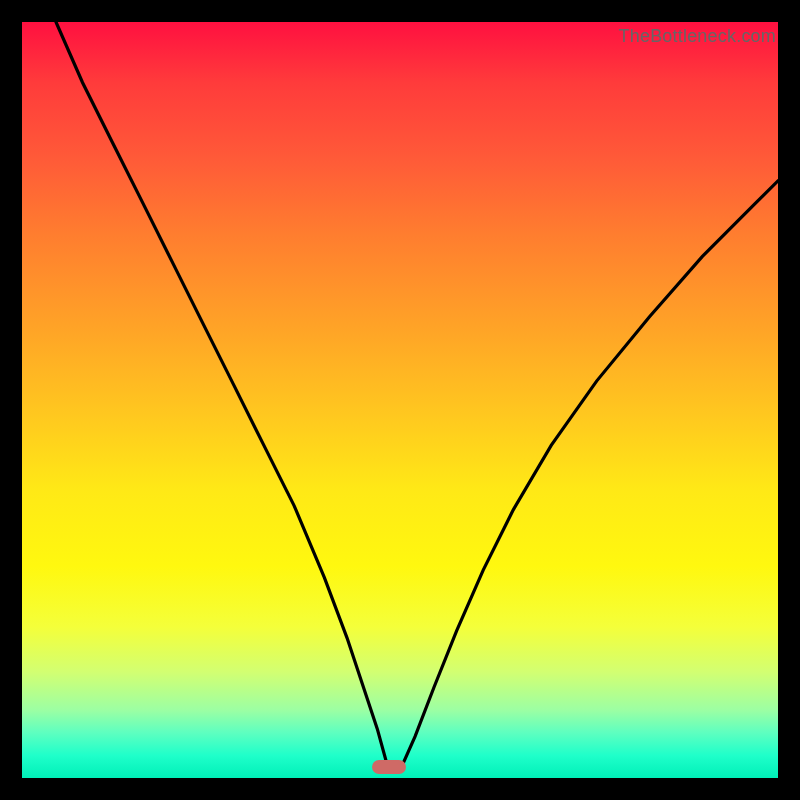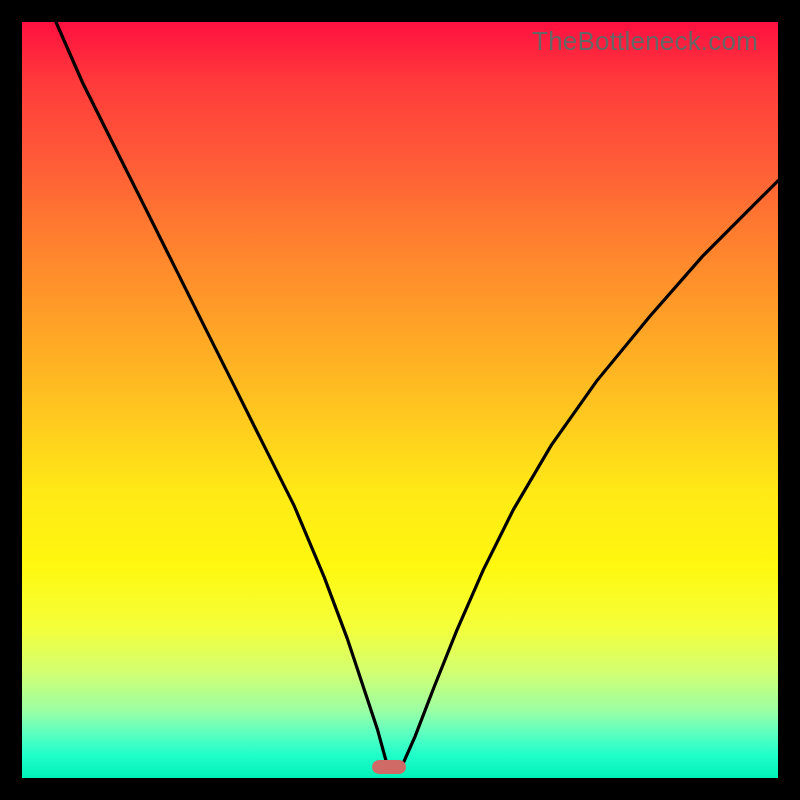--- a/index.html
+++ b/index.html
@@ -35,23 +35,23 @@
       #f4ff3a 80%,
       #d2ff72 86%,
       #9cffa3 91%,
       #5effc0 94%,
       #1fffca 97%,
       #00f0b8 100%);
   }
   .watermark {
     position: absolute;
     top: 4px;
-    right: 20px;
+    right: 2px;
     color: #666;
-    font-size: 26px;
+    font-size: 18px;
     font-weight: 500;
     letter-spacing: 0.2px;
     user-select: none;
   }
   svg.curve {
     position: absolute;
     left: 0;
     top: 0;
     width: 756px;
     height: 756px;

